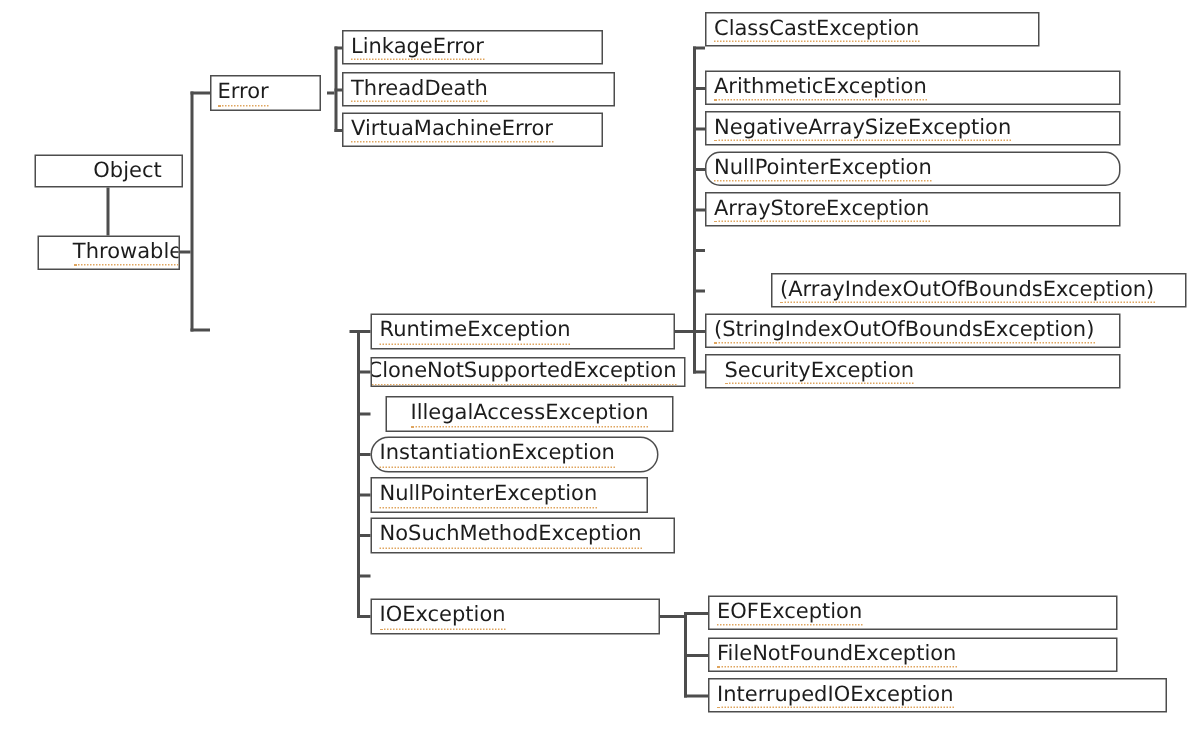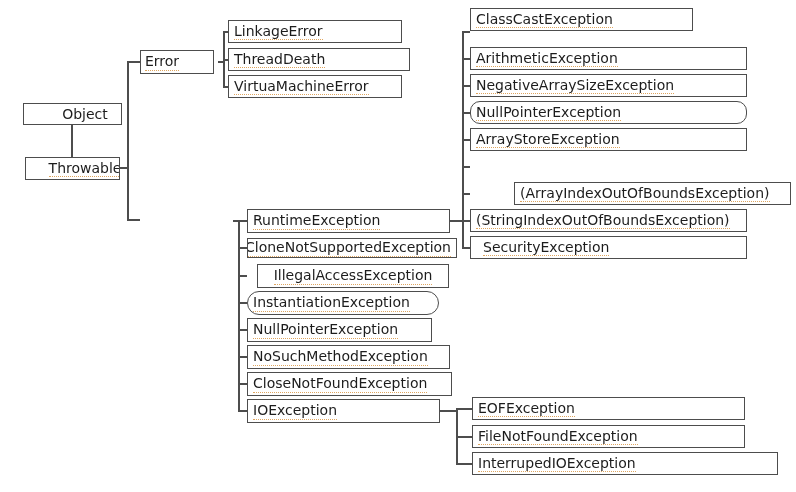--- a/index.html
+++ b/index.html
@@ -77,23 +77,20 @@
   </div>
   <div class="node" style="left:247px;top:291px;width:192px;height:24px;border-radius:12px;">
     <span>InstantiationException</span>
   </div>
   <div class="node" style="left:247px;top:318px;width:185px;height:24px;">
     <span>NullPointerException</span>
   </div>
   <div class="node" style="left:247px;top:345px;width:203px;height:24px;">
     <span>NoSuchMethodException</span>
   </div>
-  <div class="node" style="left:247px;top:372px;width:205px;height:24px;">
-    <span>CloseNotFoundException</span>
-  </div>
   <div class="node" style="left:247px;top:399px;width:193px;height:24px;">
     <span>IOException</span>
   </div>
 
   <div class="node" style="left:470px;top:8px;width:223px;height:23px;text-align:right;">
     <span>ClassCastException</span>
   </div>
   <div class="node" style="left:470px;top:47px;width:277px;height:23px;">
     <span>ArithmeticException</span>
   </div>

